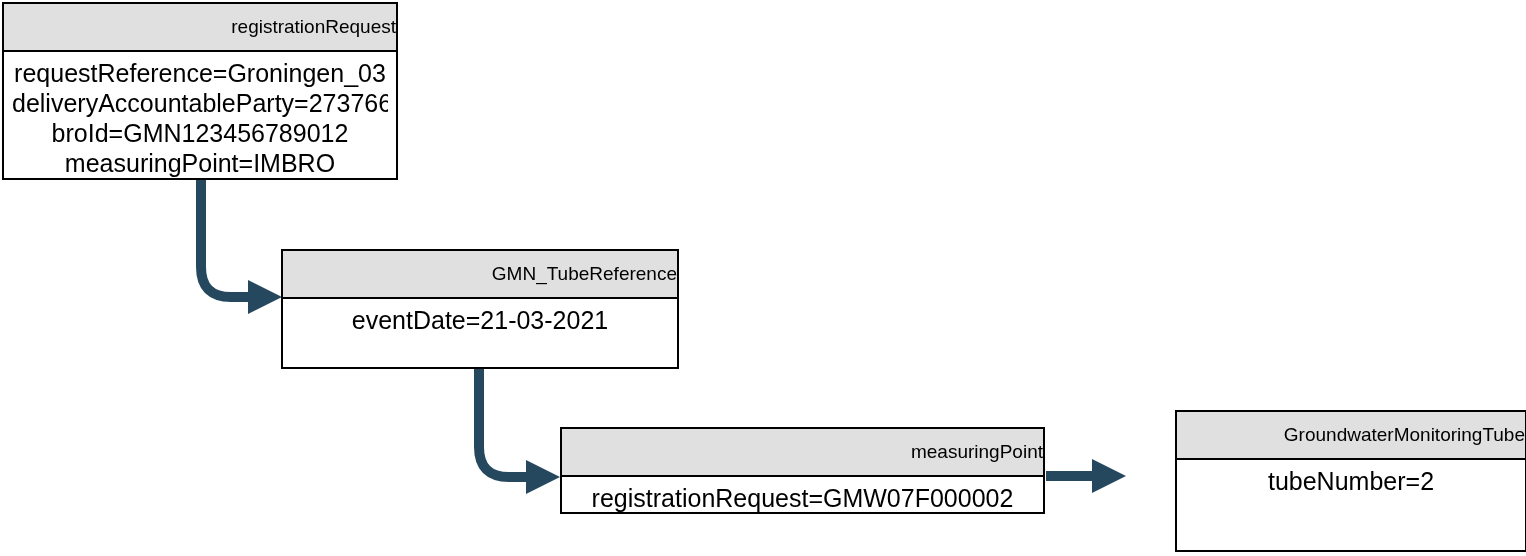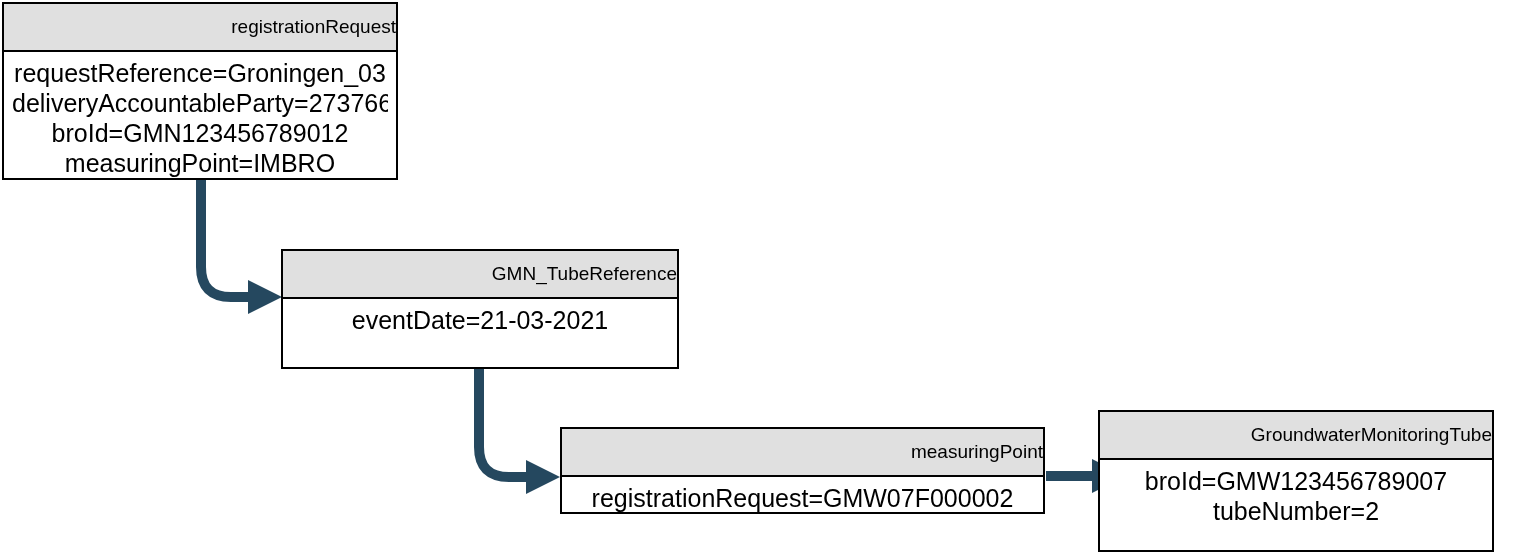--- a/index.html
+++ b/index.html
@@ -101,21 +101,20 @@
     </div>
   </div>
 
   <div class="node" style="left:560px; top:427px; width:485px; height:87px;">
     <div class="node-header">measuringPoint</div>
     <div class="node-body">
       <div class="attr">registrationRequest=GMW07F000002</div>
     </div>
   </div>
 
-  <div class="node" style="left:1098px; top:410px; width:396px; height:142px;">
+  <div class="node" style="left:1175px; top:410px; width:352px; height:142px;">
     <div class="node-header">GroundwaterMonitoringTube</div>
     <div class="node-body">
-      <div class="attr">broId=GMW123456789007</div>
       <div class="attr">tubeNumber=2</div>
     </div>
   </div>
 
 </div>
 
 </body></html>

